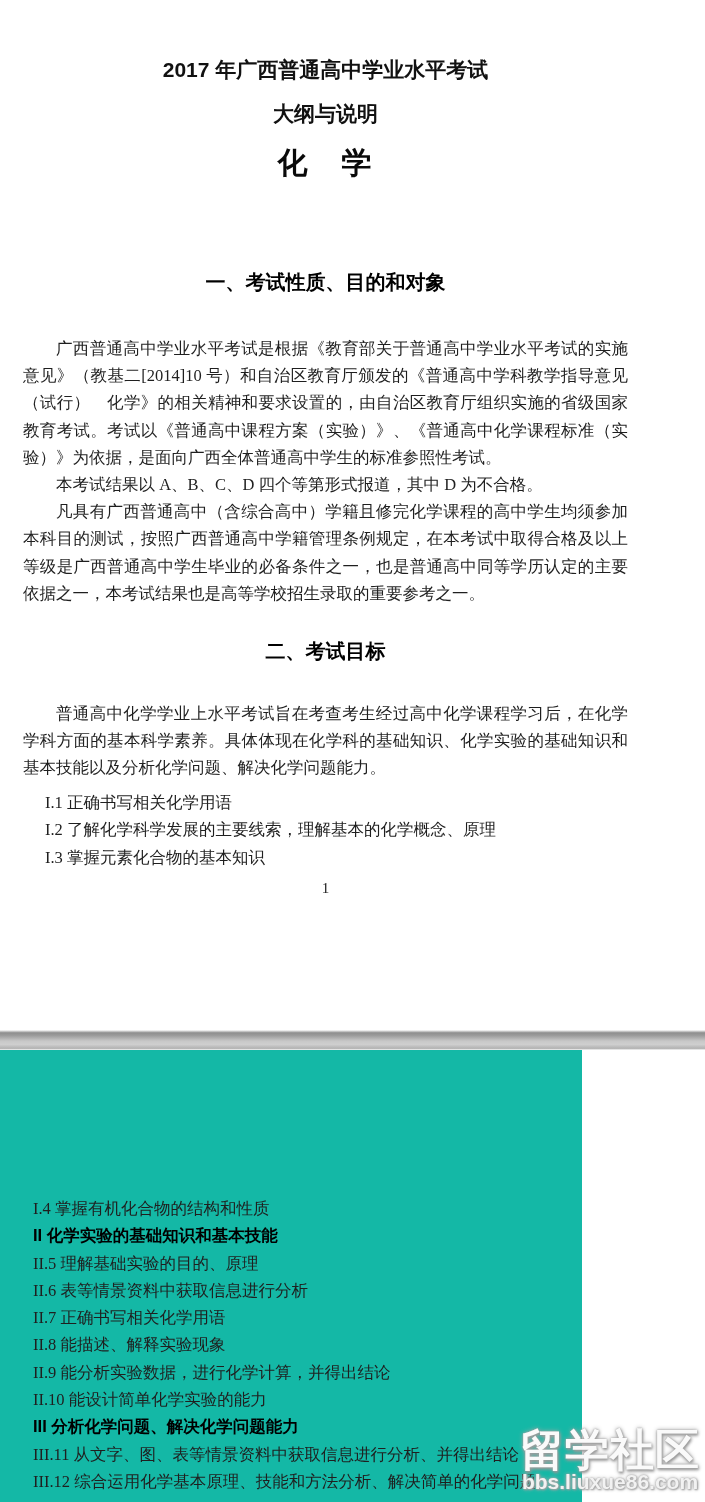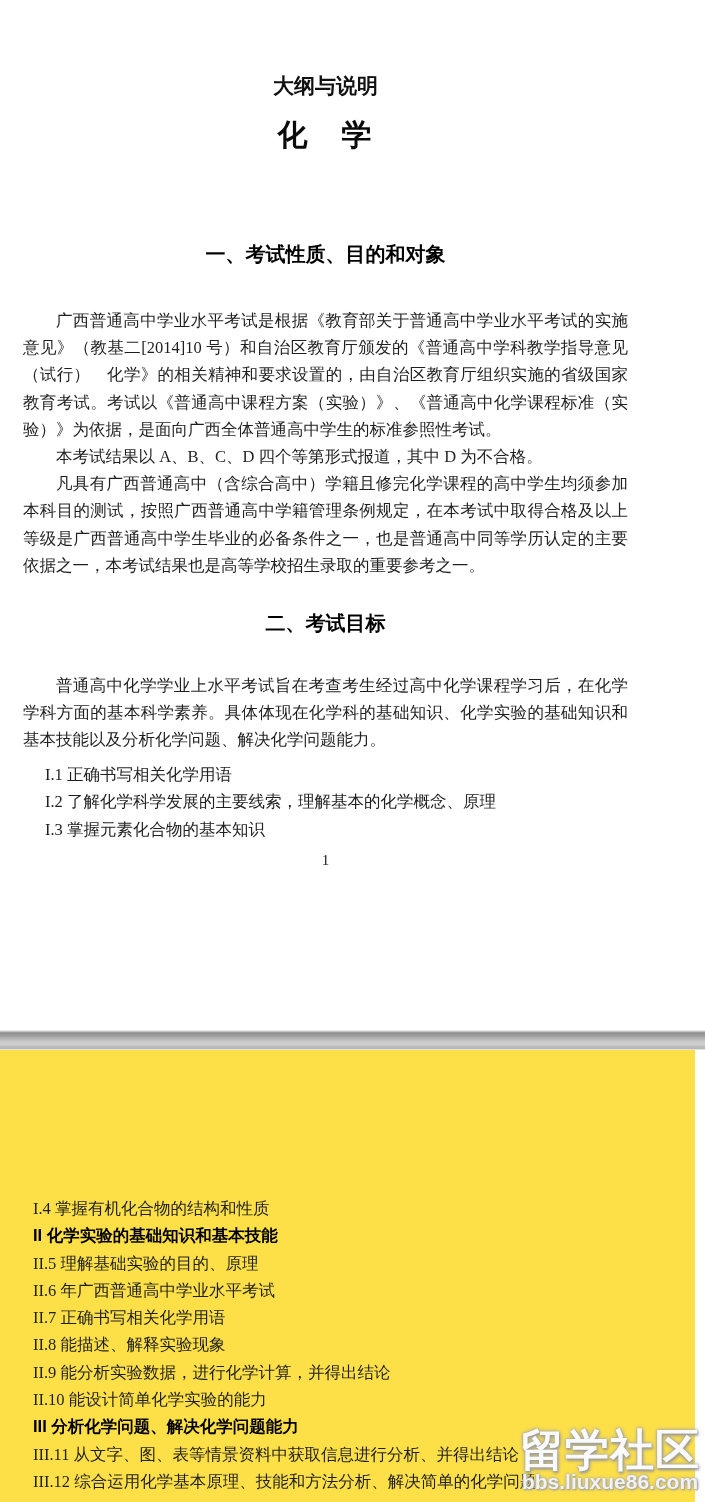--- a/index.html
+++ b/index.html
@@ -64,23 +64,23 @@
     position: absolute; left: 0; top: 1030px;
     width: 705px; height: 20px;
     background: linear-gradient(to bottom,
       #ffffff 0%, #8e8e8e 14%, #9c9c9c 28%,
       #c8c8c8 55%, #cfcfcf 72%, #b2b2b2 92%, #fbfbfb 100%);
   }
 
   
   .page2 {
     position: absolute; left: 0; top: 1050px;
-    width: 695px; height: 452px;
+    width: 582px; height: 452px;
     padding: 145px 0 0 33px;
-    background: #fde047;
+    background: #14b8a6;
   }
   .outline-p2 { margin-top: 0; }
   .outline-p2 li { line-height: 27.3px; }
 
   
   .watermark {
     position: absolute; right: 5px; bottom: 8px;
     text-align: center; z-index: 5;
     font-family: "Liberation Sans", sans-serif;
     pointer-events: none;
@@ -94,20 +94,21 @@
     margin-top: -4px;
     font-size: 21px; line-height: 24px; font-weight: bold;
     color: #f2f2f2;
     text-shadow: 0 0 2px #a0a0a0, 0 0 4px #b5b5b5, 1px 1px 2px #979797;
   }
 </style>
 </head>
 <body>
 
 <div class="page1">
+  <div class="doc-title">2017 年广西普通高中学业水平考试</div>
   <div class="doc-title second">大纲与说明</div>
   <div class="subject-title">化　学</div>
 
   <div class="section-heading first">一、考试性质、目的和对象</div>
 
   <div class="para-block">
     <p class="body-para">广西普通高中学业水平考试是根据《教育部关于普通高中学业水平考试的实施意见》（教基二[2014]10 号）和自治区教育厅颁发的《普通高中学科教学指导意见（试行）　化学》的相关精神和要求设置的，由自治区教育厅组织实施的省级国家教育考试。考试以《普通高中课程方案（实验）》、《普通高中化学课程标准（实验）》为依据，是面向广西全体普通高中学生的标准参照性考试。</p>
     <p class="body-para">本考试结果以 A、B、C、D 四个等第形式报道，其中 D 为不合格。</p>
     <p class="body-para">凡具有广西普通高中（含综合高中）学籍且修完化学课程的高中学生均须参加本科目的测试，按照广西普通高中学籍管理条例规定，在本考试中取得合格及以上等级是广西普通高中学生毕业的必备条件之一，也是普通高中同等学历认定的主要依据之一，本考试结果也是高等学校招生录取的重要参考之一。</p>
   </div>
@@ -127,21 +128,21 @@
   <div class="page-number">1</div>
 </div>
 
 <div class="page-separator"></div>
 
 <div class="page2">
   <ul class="outline outline-p2">
     <li>I.4 掌握有机化合物的结构和性质</li>
     <li class="ol-bold">II 化学实验的基础知识和基本技能</li>
     <li>II.5 理解基础实验的目的、原理</li>
-    <li>II.6 年广西普通高中学业水平考试</li>
+    <li>II.6 表等情景资料中获取信息进行分析</li>
     <li>II.7 正确书写相关化学用语</li>
     <li>II.8 能描述、解释实验现象</li>
     <li>II.9 能分析实验数据，进行化学计算，并得出结论</li>
     <li>II.10 能设计简单化学实验的能力</li>
     <li class="ol-bold">III 分析化学问题、解决化学问题能力</li>
     <li>III.11 从文字、图、表等情景资料中获取信息进行分析、并得出结论</li>
     <li>III.12 综合运用化学基本原理、技能和方法分析、解决简单的化学问题</li>
   </ul>
 </div>
 

